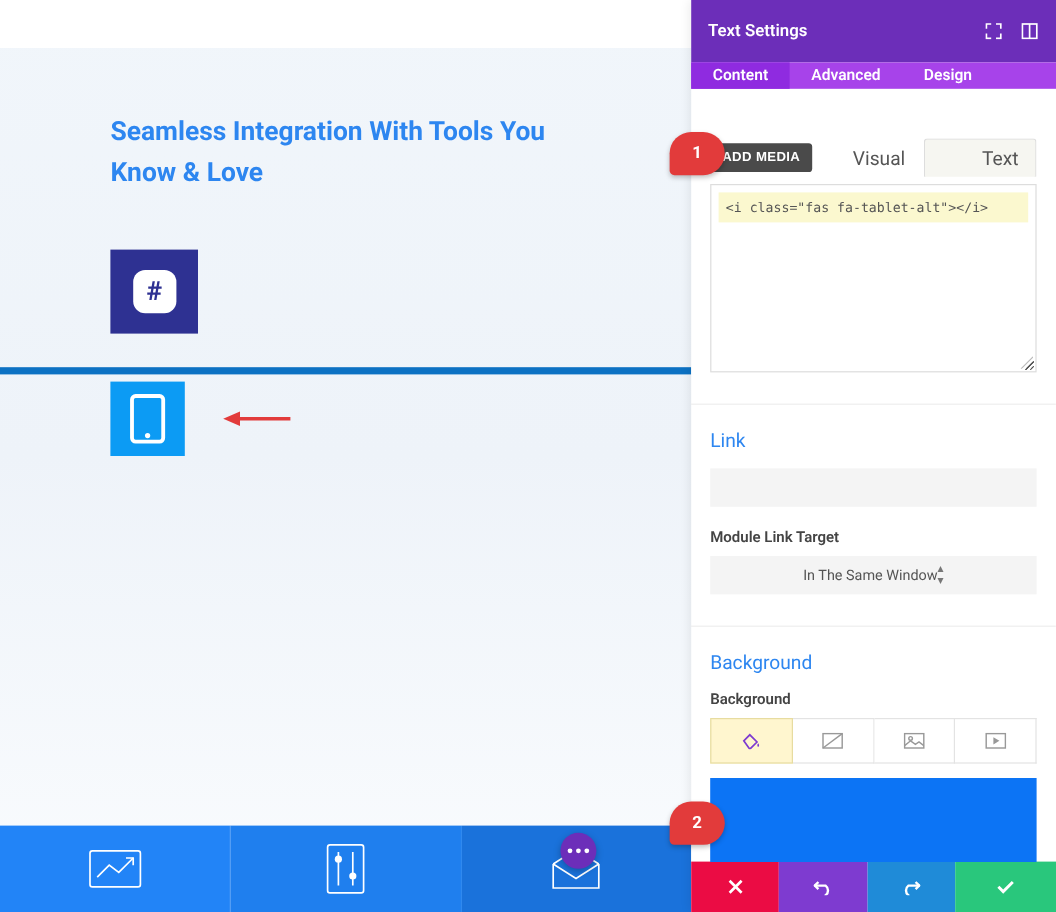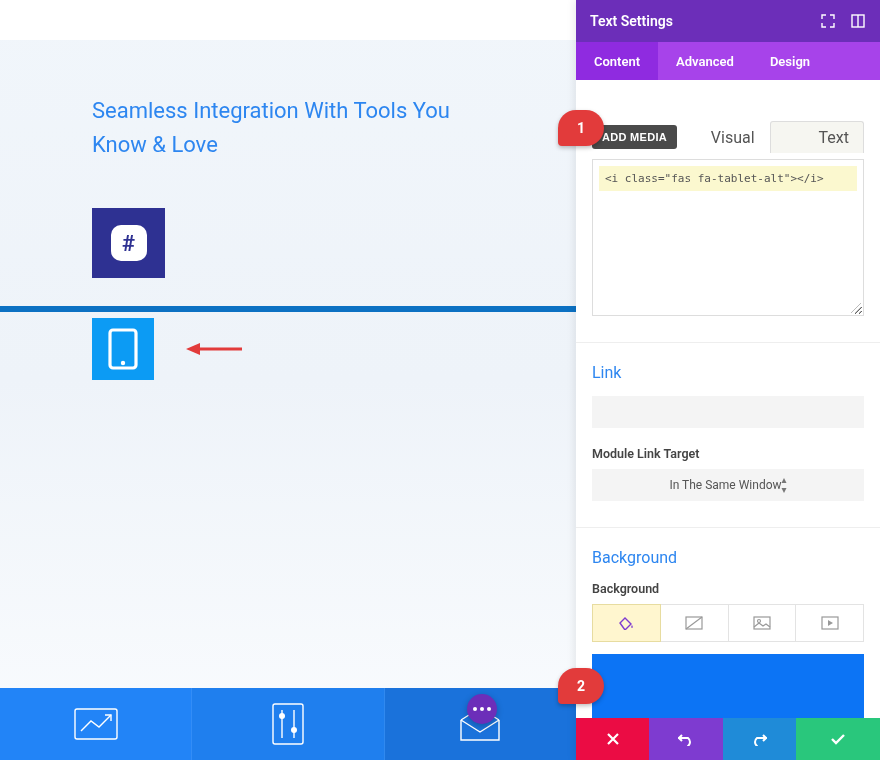--- a/index.html
+++ b/index.html
@@ -2,21 +2,21 @@
 <html><head>
 <meta charset="utf-8">
 <style>
   * { box-sizing: border-box; margin: 0; padding: 0; }
   body { font-family: -apple-system, BlinkMacSystemFont, "Segoe UI", Roboto, Helvetica, Arial, sans-serif; font-size: 13px; color: #333; width: 880px; height: 760px; overflow: hidden; background: #f3f7fb; }
 
   
   .preview { position: absolute; left: 0; top: 0; width: 576px; height: 760px; background: linear-gradient(180deg, #f1f6fb 0%, #eef3f9 50%, #fafcfe 100%); }
   .preview-top-strip { height: 40px; background: #fff; }
   .preview-content { padding: 54px 0 0 92px; }
-  .heading { color: #2d86f0; font-size: 22px; font-weight: 400; line-height: 1.55; max-width: 400px; }
+  .heading { color: #2d86f0; font-size: 22px; font-weight: 700; line-height: 1.55; max-width: 400px; }
 
   .slack-tile { margin-top: 46px; width: 73px; height: 70px; background: #2e3192; display:flex; align-items:center; justify-content:center; }
   .slack-glyph { width: 36px; height: 36px; background: #fff; border-radius: 10px; display:flex; align-items:center; justify-content:center; position:relative; }
   .slack-glyph::before { content:"#"; color:#2e3192; font-size:22px; font-weight:700; }
 
   .selected-band { margin-top: 28px; margin-left: -92px; width: 576px; border-top: 6px solid #0c71c3; padding: 6px 0 6px 92px; display:flex; align-items:center; gap: 30px; }
   .tablet-tile { width: 62px; height: 62px; background: #0c9bf4; display:flex; align-items:center; justify-content:center; }
   .tablet-icon-svg { width: 34px; height: 42px; }
 
   .red-arrow { position: relative; width: 60px; height: 20px; }
@@ -27,25 +27,25 @@
   .footer-cell:nth-child(2){ background:#1f7fee; }
   .footer-cell:nth-child(3){ background:#1d79e5; }
   .footer-cell:last-child{ background:#1a72db; border-right:none; }
   .footer-icon { stroke:#fff; stroke-width:1.4; fill:none; }
 
   .fab { position:absolute; left:467px; bottom:36px; width:30px; height:30px; border-radius:50%; background:#6c2eb9; display:flex; align-items:center; justify-content:center; gap:3px; box-shadow:0 2px 6px rgba(0,0,0,0.25); }
   .fab span { width:4px; height:4px; background:#fff; border-radius:50%; }
 
   
   .sidebar { position:absolute; right:0; top:0; width:304px; height:760px; background:#fff; box-shadow:-2px 0 8px rgba(0,0,0,0.08); display:flex; flex-direction:column; }
-  .titlebar { height:42px; background:#6c2eb9; color:#fff; display:flex; align-items:center; padding:0 14px; font-weight:600; font-size:14px; }
+  .titlebar { height:52px; background:#6c2eb9; color:#fff; display:flex; align-items:center; padding:0 14px; font-weight:600; font-size:14px; }
   .titlebar .spacer { flex:1; }
   .titlebar .tb-icon { width:16px; height:16px; margin-left:14px; display:flex; align-items:center; justify-content:center; }
 
-  .tabs { height:38px; background:#a743ea; display:flex; align-items:stretch; }
+  .tabs { height:22px; background:#a743ea; display:flex; align-items:stretch; }
   .tab { color:#fff; font-size:13px; font-weight:600; display:flex; align-items:center; padding:0 18px; cursor:pointer; }
   .tab.active { background:#8f2be0; }
 
   .panel { flex:1; overflow:auto; padding:12px 16px 0 16px;margin-top:29px; }
 
   .media-row { display:flex; align-items:center; gap:8px; margin-bottom:6px; }
   .add-media { background:#4a4a4a; color:#fff; font-size:11px; font-weight:700; padding:6px 10px; border-radius:3px; border:none; letter-spacing:0.3px; }
   .editor-tabs { margin-left:auto; display:flex; }
   .ed-tab { font-size:16px; padding:6px 14px; color:#555; border:1px solid transparent; border-bottom:none; cursor:pointer;text-align:center; }
   .ed-tab.active { border-color:#ddd; background:#f6f6f1; border-radius:3px 3px 0 0;padding-left:48px; }

